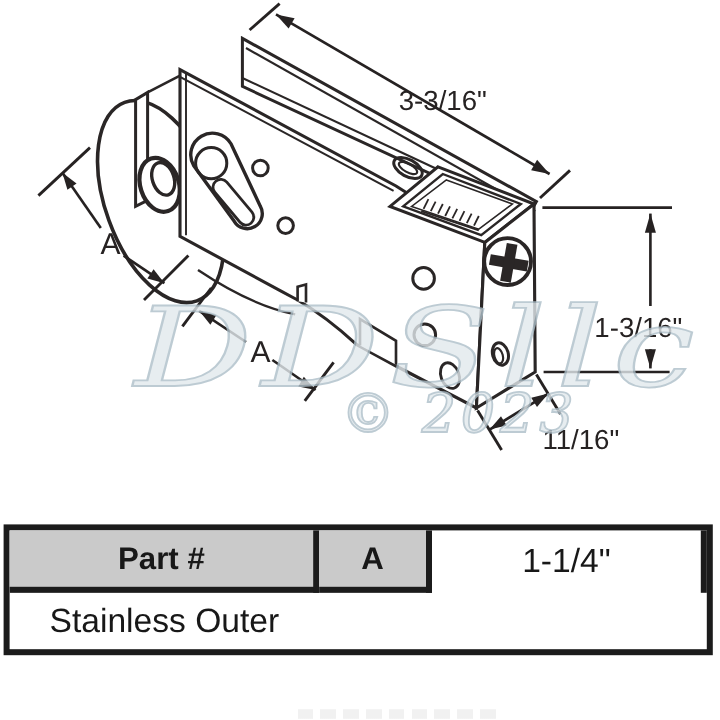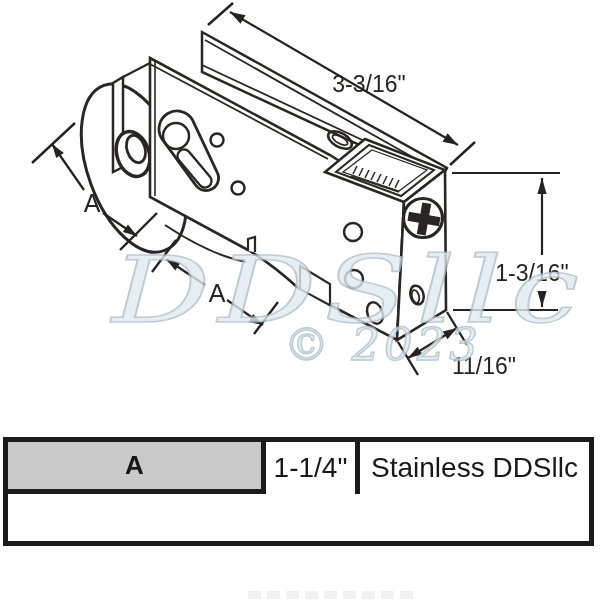--- a/index.html
+++ b/index.html
@@ -167,19 +167,20 @@
       <text class="atxt" x="217" y="302" text-anchor="middle">A</text>
     </g>
 
     <g opacity="0.8">
       <text class="wmark" x="112" y="322" font-size="92" letter-spacing="6" textLength="475" lengthAdjust="spacingAndGlyphs">DDSllc</text>
       <text class="wmark" x="383" y="360" font-size="45" letter-spacing="4" text-anchor="middle">© 2023</text>
     </g>
   </svg>
 
   <div class="spec">
+    <div class="cell hdr">Part #</div>
     <div class="cell hdr">A</div>
     <div class="cell val">1-1/4"</div>
-    <div class="cell val last">Stainless DDSllc</div>
+    <div class="cell val last">Stainless Outer</div>
   </div>
 
   <div class="frag"></div>
 </div>
 
 </body></html>

